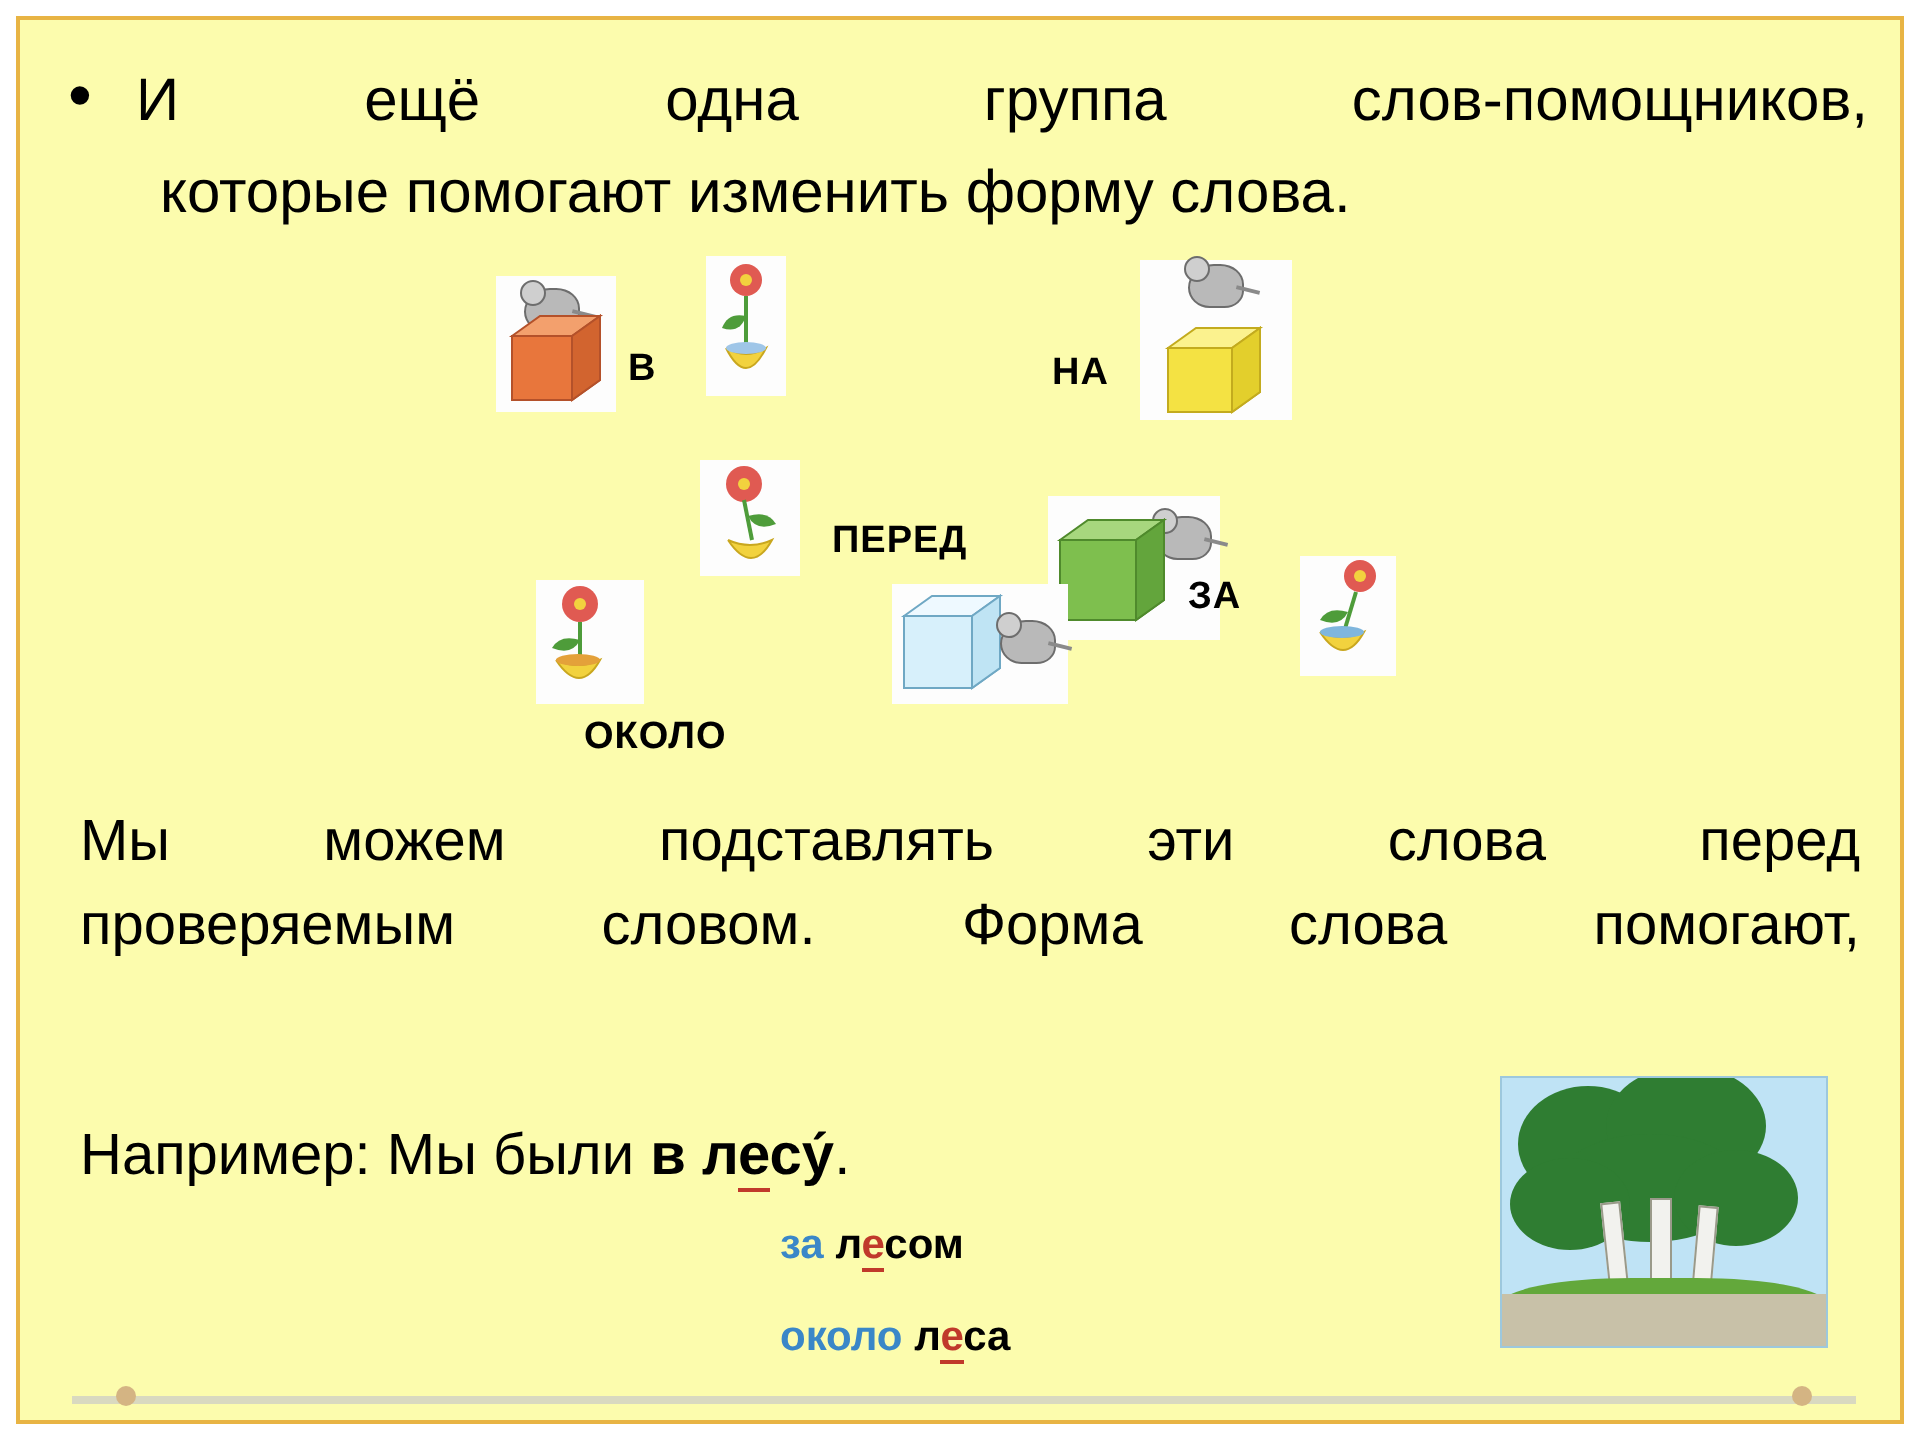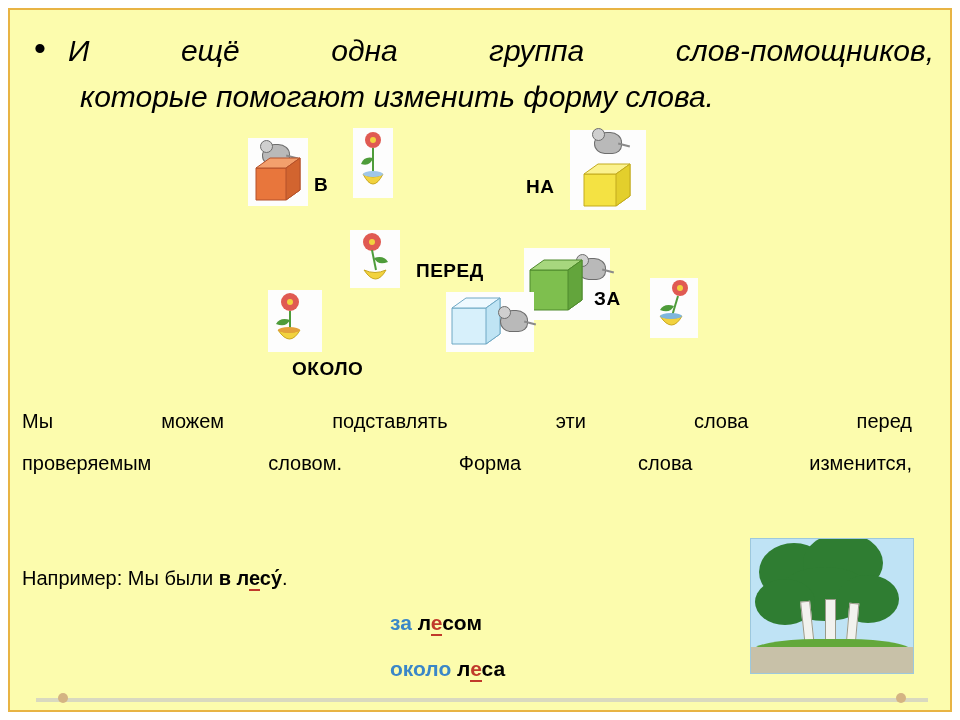--- a/index.html
+++ b/index.html
@@ -39,21 +39,20 @@
     color: #000;
     text-align: left;
     flex: 0 0 34px;
   }
   .bullet-text {
     flex: 1 1 auto;
     font-size: 30px;
     line-height: 46px;
     color: #000;
     text-align: justify;
-    font-style: italic;
   }
   .bullet-text .l1 {
     display: block;
     text-align: justify;
     text-align-last: justify;
   }
   .bullet-text .l2 {
     display: block;
     margin-left: 12px;
   }
@@ -107,23 +106,23 @@
     right: -9px;
     top: 11px;
     width: 12px;
     height: 2px;
     background: #8a8a8a;
     transform: rotate(14deg);
   }
   
   .para {
     position: absolute;
-    left: 12px;
+    left: 30px;
     width: 890px;
-    font-size: 20px;
+    font-size: 29px;
     line-height: 42px;
     color: #000;
   }
   .para .j {
     display: block;
     text-align: justify;
     text-align-last: justify;
   }
   .para .last {
     display: block;
@@ -324,21 +323,21 @@
           <polygon points="40,16 54,6 54,42 40,52" fill="#bfe4f4" stroke="#6fa8c4" stroke-width="1"></polygon>
         </svg>
         <div class="mouse" style="left:54px; top:18px;"></div>
       </div>
     </div>
 
   </div>
 
   <div class="para para2">
     <span class="j">Мы можем подставлять эти слова перед</span>
-    <span class="j">проверяемым словом. Форма слова изменится,</span>
+    <span class="j">проверяемым словом. Форма слова помогают,</span>
   </div>
 
   <div class="para para3">
     <span>Например: Мы были </span><span class="bold-black">в</span><span>&nbsp;</span><span class="bold-black">л</span><span class="bold-black und">е</span><span class="bold-black">су́</span><span>.</span>
   </div>
 
   <div class="ex-lines">
     <div>
       <span class="blue">за</span><span>&nbsp;</span><span class="bold-black">л</span><span class="und">е</span><span class="bold-black">сом</span>
     </div>

